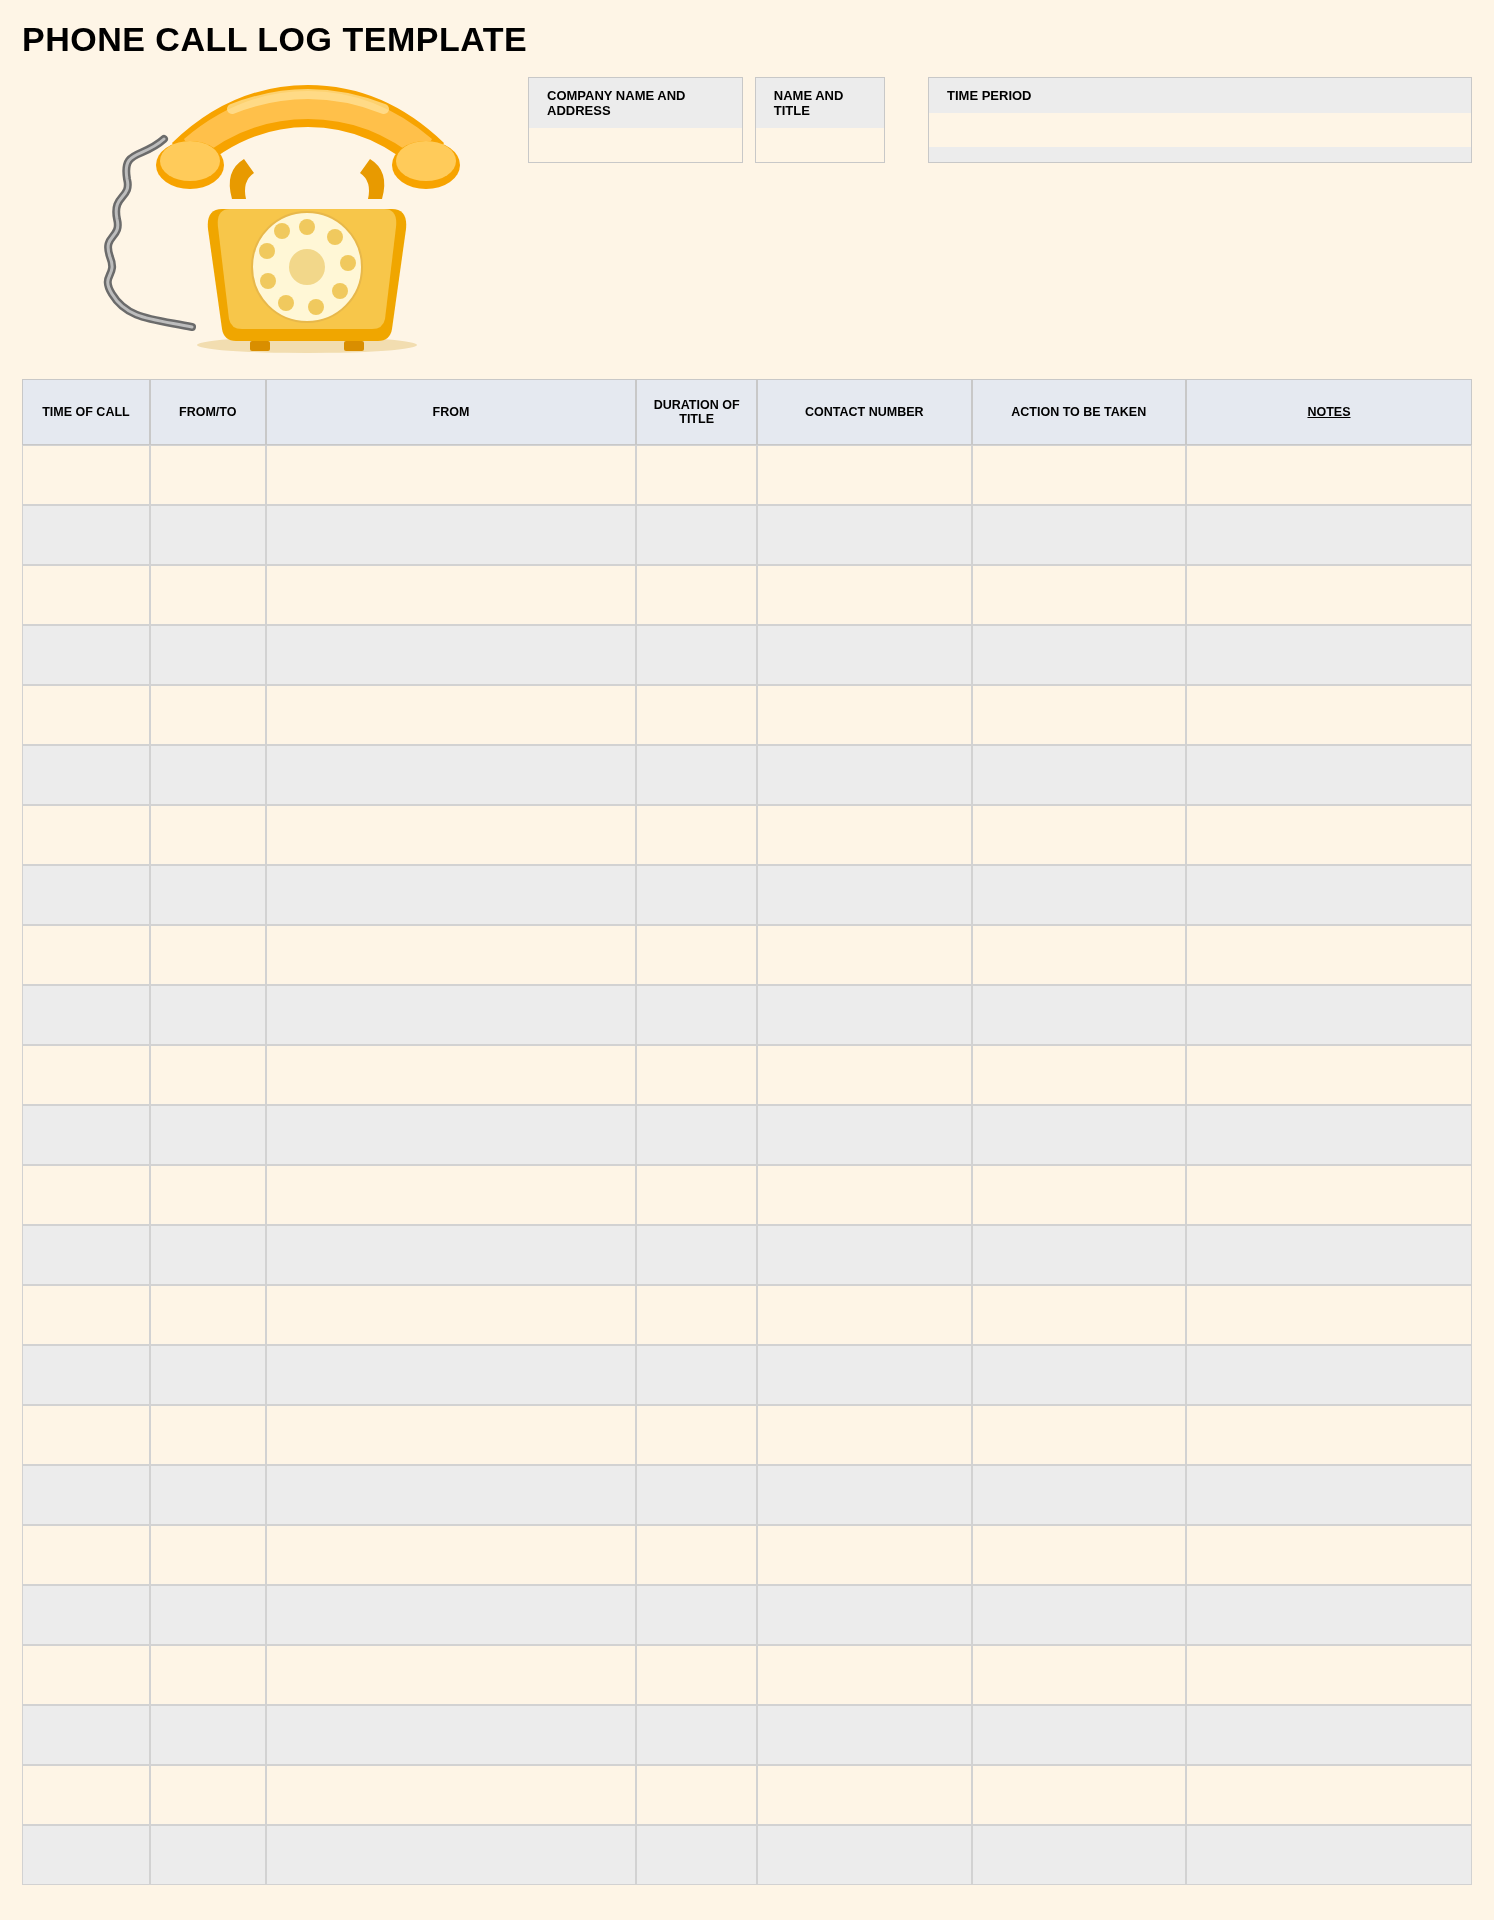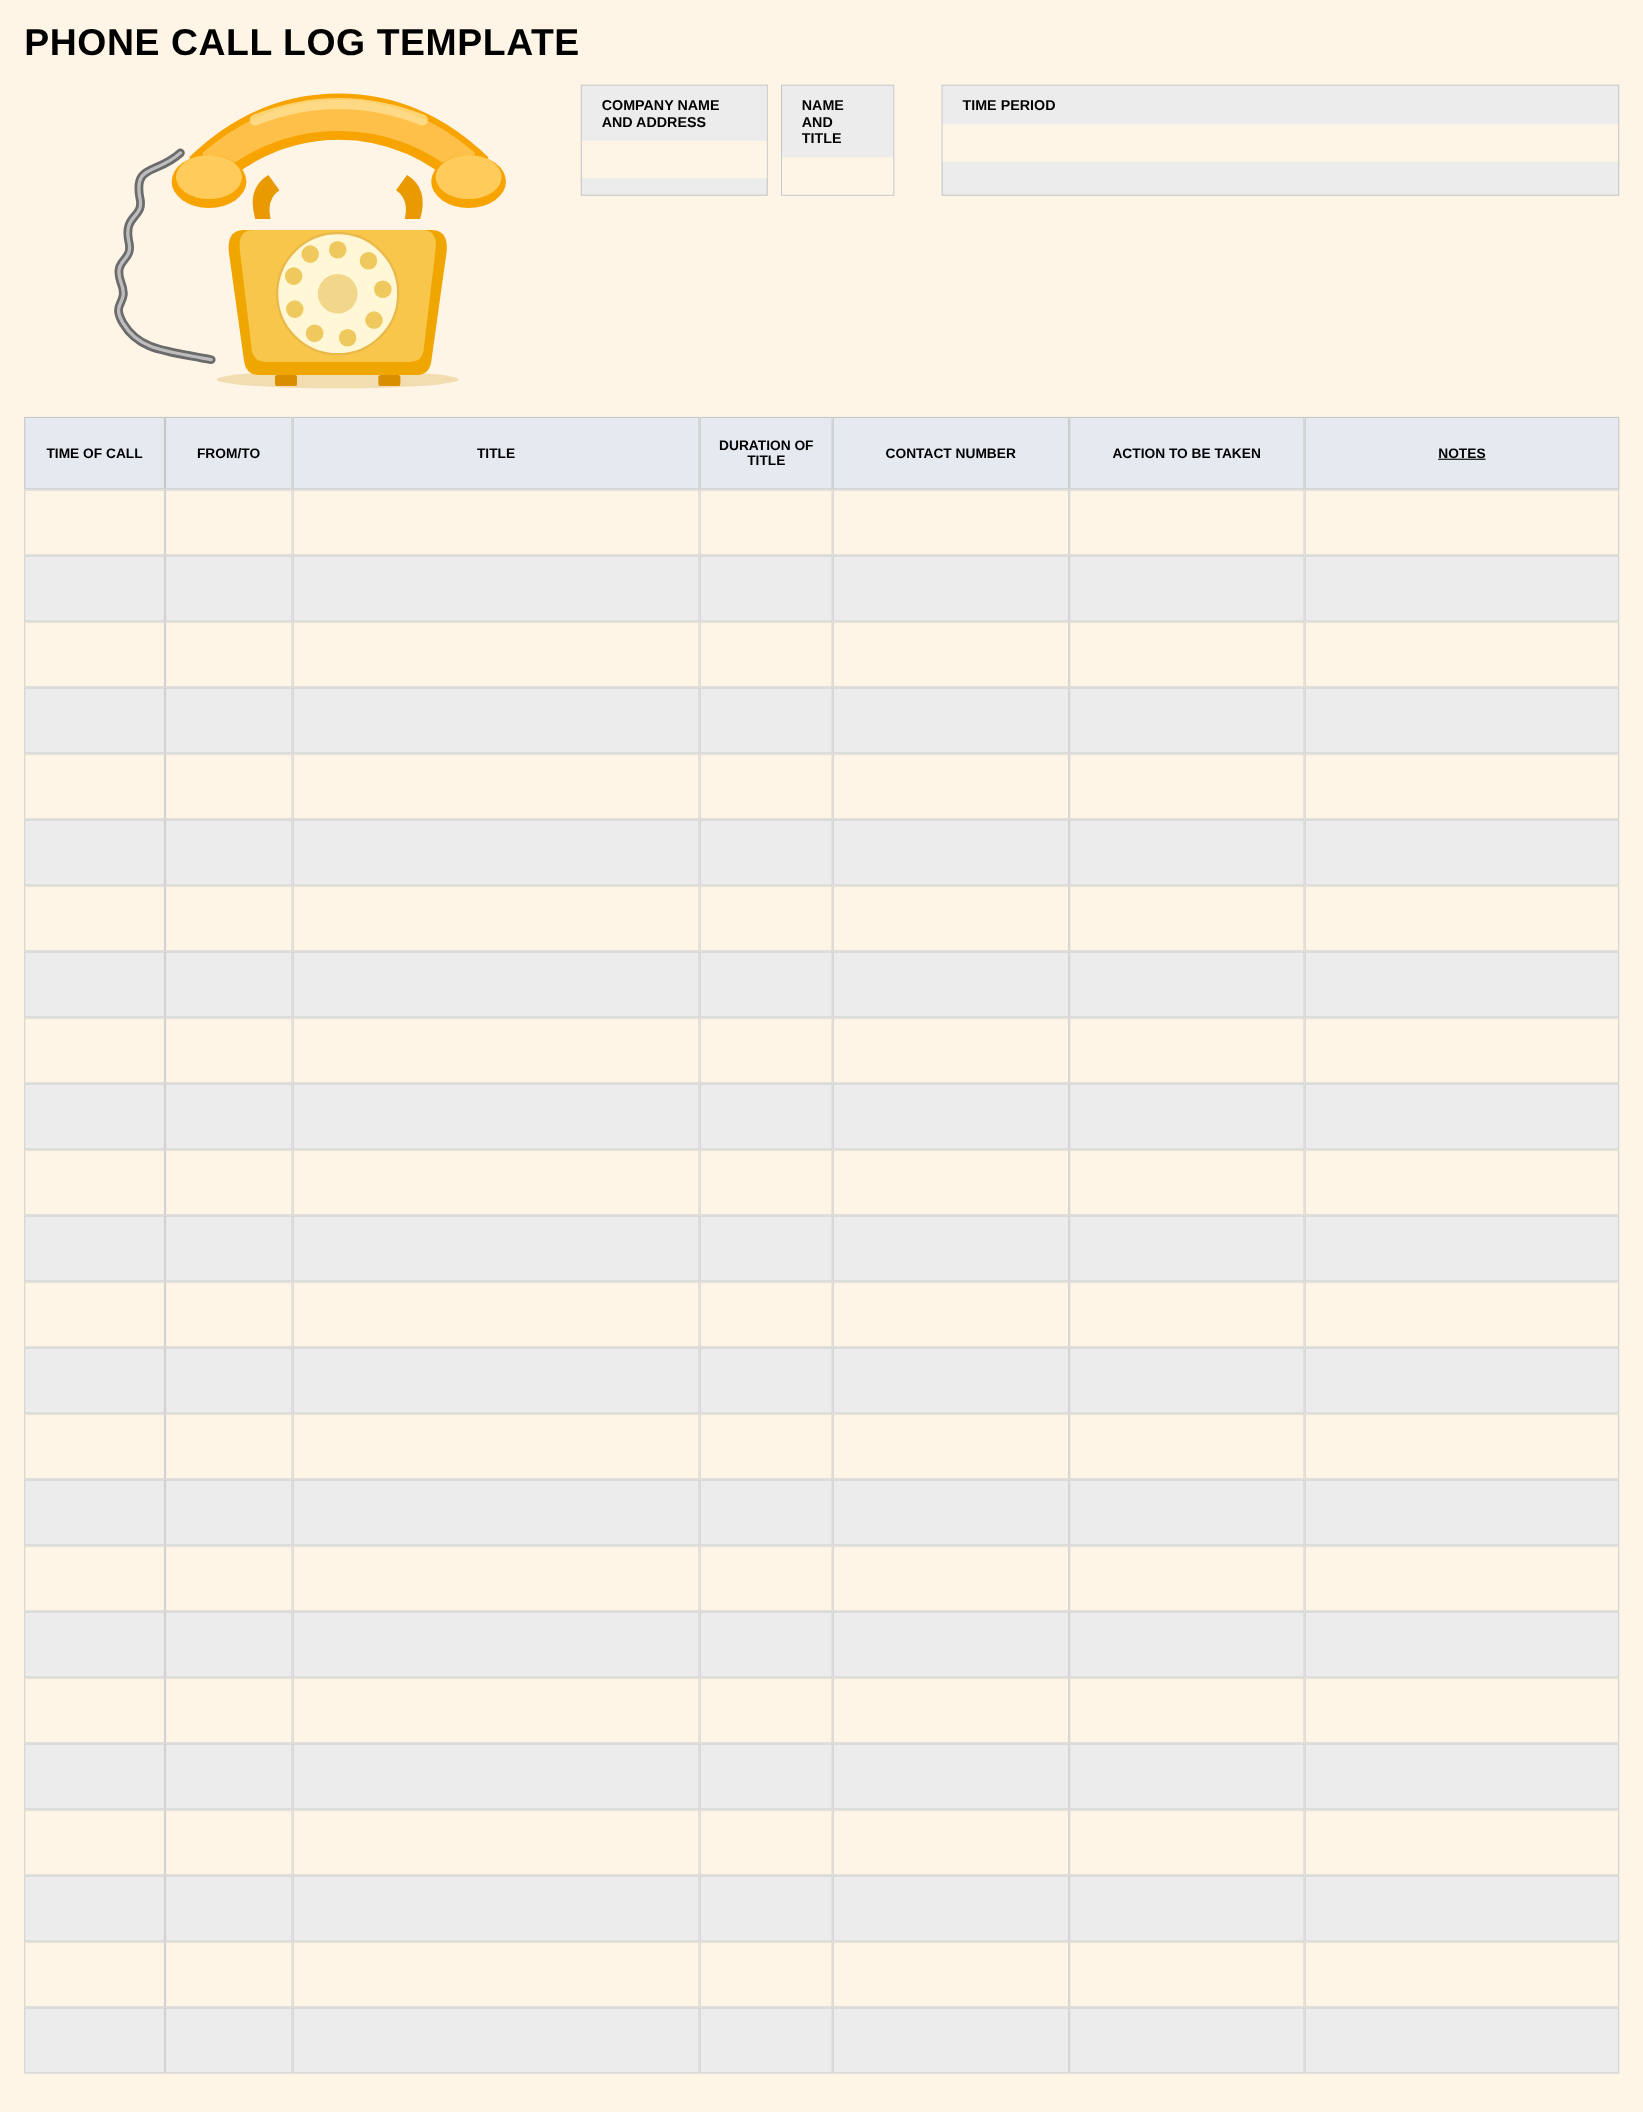--- a/index.html
+++ b/index.html
@@ -49,21 +49,21 @@
     background: #fef5e6;
     border-top: 0;
     padding: 6px 18px;
     font-size: 13px;
   }
   .time-period-row {
     display: flex;
     justify-content: flex-end;
   }
   .time-period-box {
-    width: 616px;
+    width: 544px;
     margin-left: 31px;
   }
   .log-table {
     width: 100%;
     border-collapse: separate;
     border-spacing: 0;
   }
   .log-table th {
     background: #e5e9f0;
     border: 1px solid #c8c8c8;
@@ -183,21 +183,21 @@
       </div>
     </div>
   </div>
 </div>
 
 <table class="log-table">
   <thead>
     <tr>
       <th class="col-time">TIME OF CALL</th>
       <th class="col-fromto">FROM/TO</th>
-      <th class="col-name">TITLE</th>
+      <th class="col-name">FROM</th>
       <th class="col-duration">DURATION OF TITLE</th>
       <th class="col-contact">CONTACT NUMBER</th>
       <th class="col-action">ACTION TO BE TAKEN</th>
       <th class="col-notes">NOTES</th>
     </tr>
   </thead>
   <tbody id="log-body">
       <tr>
         <td></td>
         <td></td>

